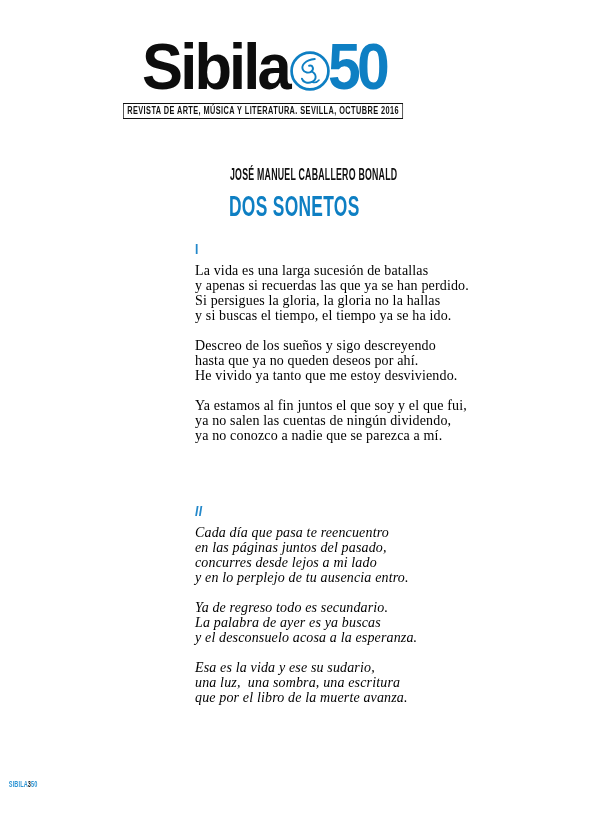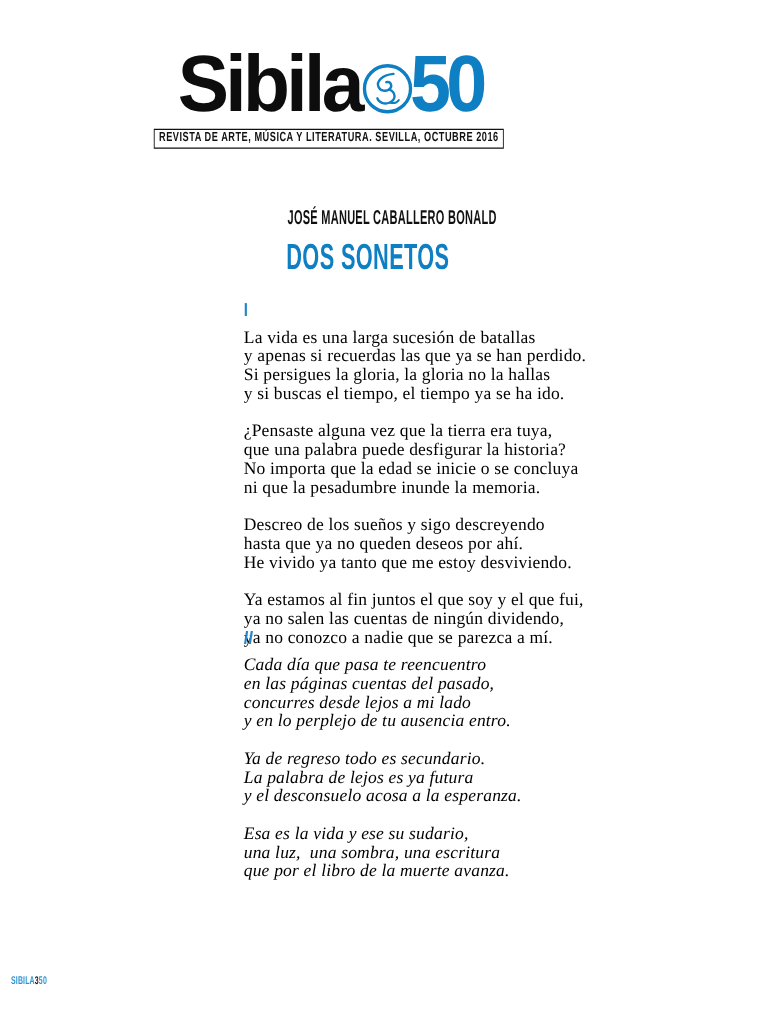--- a/index.html
+++ b/index.html
@@ -113,40 +113,36 @@
 
   <div class="byline">JOSÉ MANUEL CABALLERO BONALD</div>
   <div class="article-title">DOS SONETOS</div>
 
   <div class="poem poem-1">
     <div class="poem-marker">I</div>
     <div class="stanza">La vida es una larga sucesión de batallas
 y apenas si recuerdas las que ya se han perdido.
 Si persigues la gloria, la gloria no la hallas
 y si buscas el tiempo, el tiempo ya se ha ido.</div>
-    <div class="stanza">¿Pensaste alguna vez que la tierra era tuya,
-que una palabra puede desfigurar la historia?
-No importa que la edad se inicie o se concluya
-ni que la pesadumbre inunde la memoria.</div>
     <div class="stanza">Descreo de los sueños y sigo descreyendo
 hasta que ya no queden deseos por ahí.
 He vivido ya tanto que me estoy desviviendo.</div>
     <div class="stanza">Ya estamos al fin juntos el que soy y el que fui,
 ya no salen las cuentas de ningún dividendo,
 ya no conozco a nadie que se parezca a mí.</div>
   </div>
 
   <div class="poem poem-2">
     <div class="poem-marker">II</div>
     <div class="stanza">Cada día que pasa te reencuentro
-en las páginas cuentas del pasado,
+en las páginas juntos del pasado,
 concurres desde lejos a mi lado
 y en lo perplejo de tu ausencia entro.</div>
     <div class="stanza">Ya de regreso todo es secundario.
-La palabra de lejos es ya futura
+La palabra de ayer es ya buscas
 y el desconsuelo acosa a la esperanza.</div>
     <div class="stanza">Esa es la vida y ese su sudario,
 una luz,  una sombra, una escritura
 que por el libro de la muerte avanza.</div>
   </div>
 
   <div class="footer">
     <div class="footer-mark">
       <span class="footer-brand">SIBILA</span><span class="footer-page">3</span><span class="footer-issue">50</span>
     </div>

